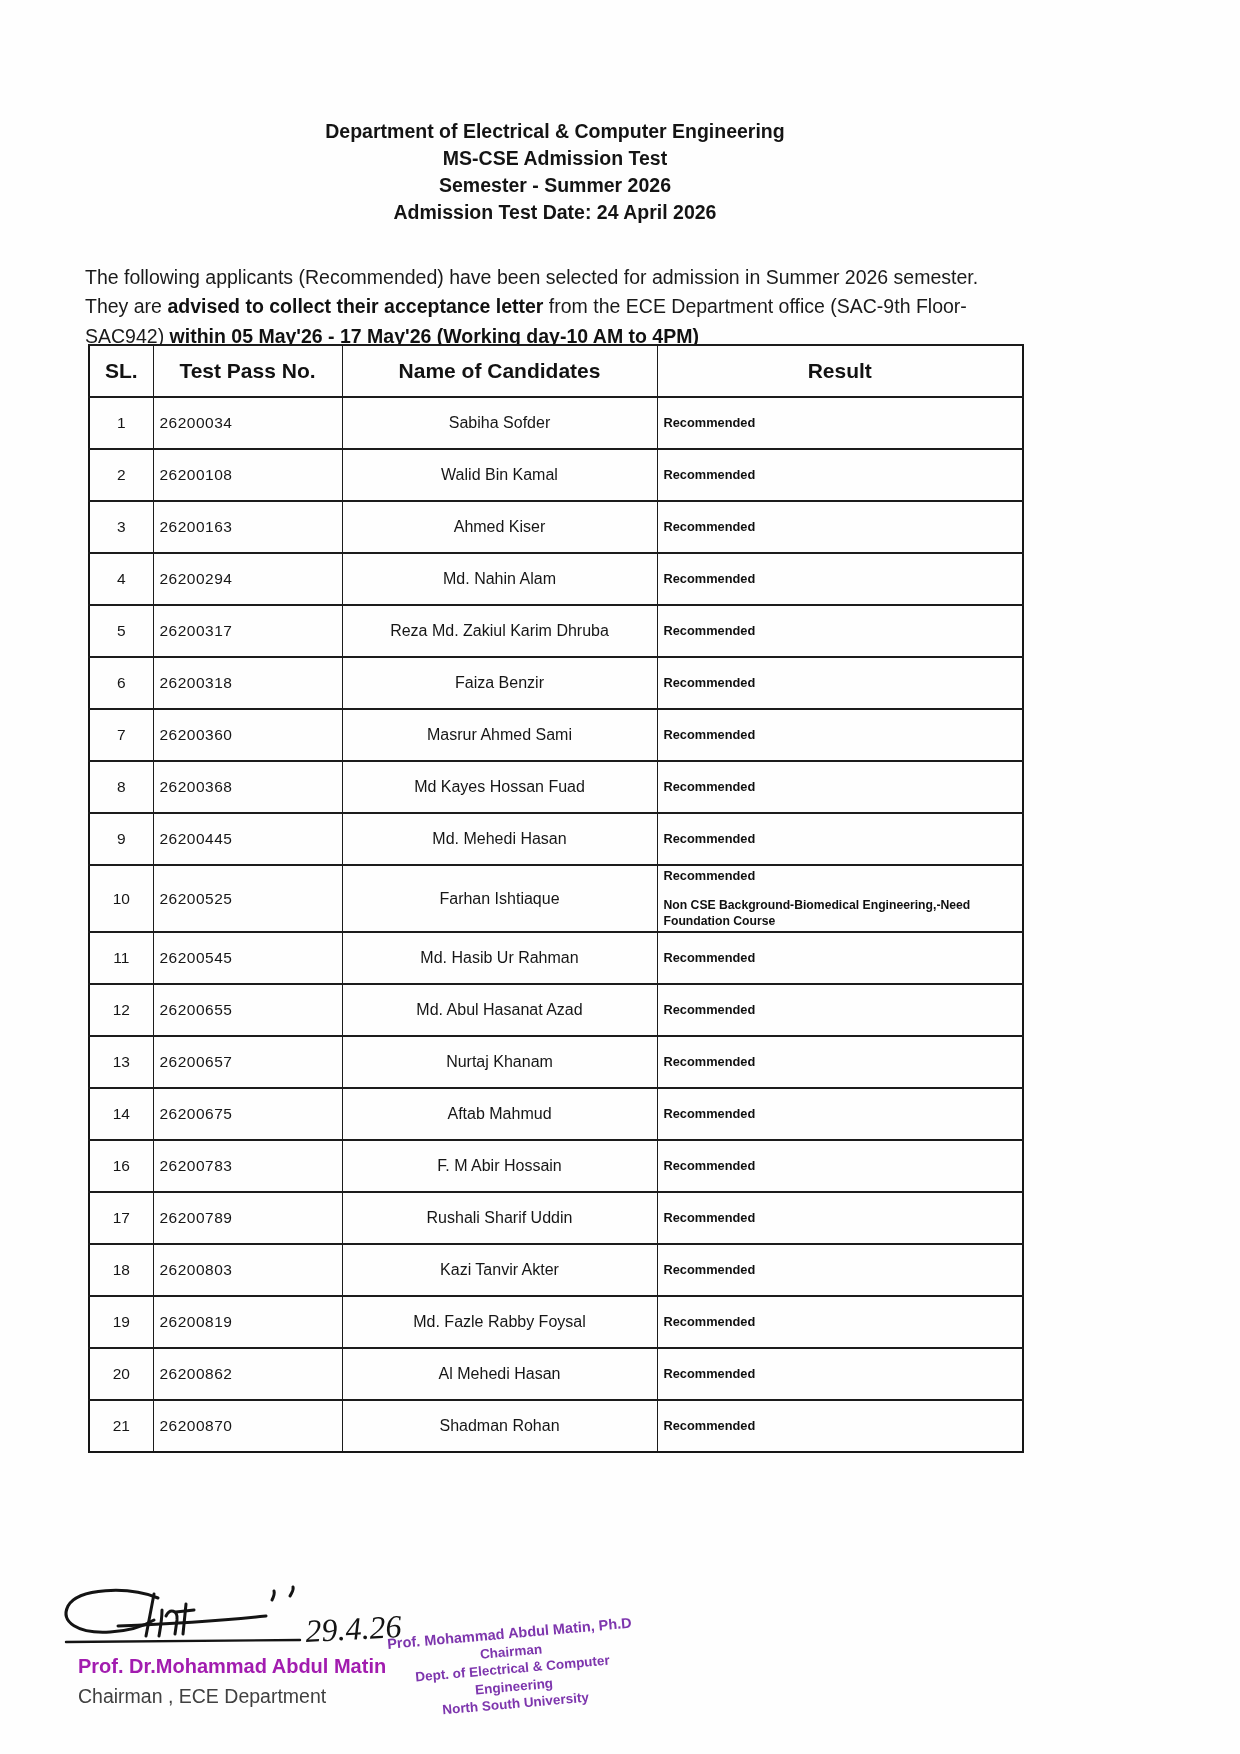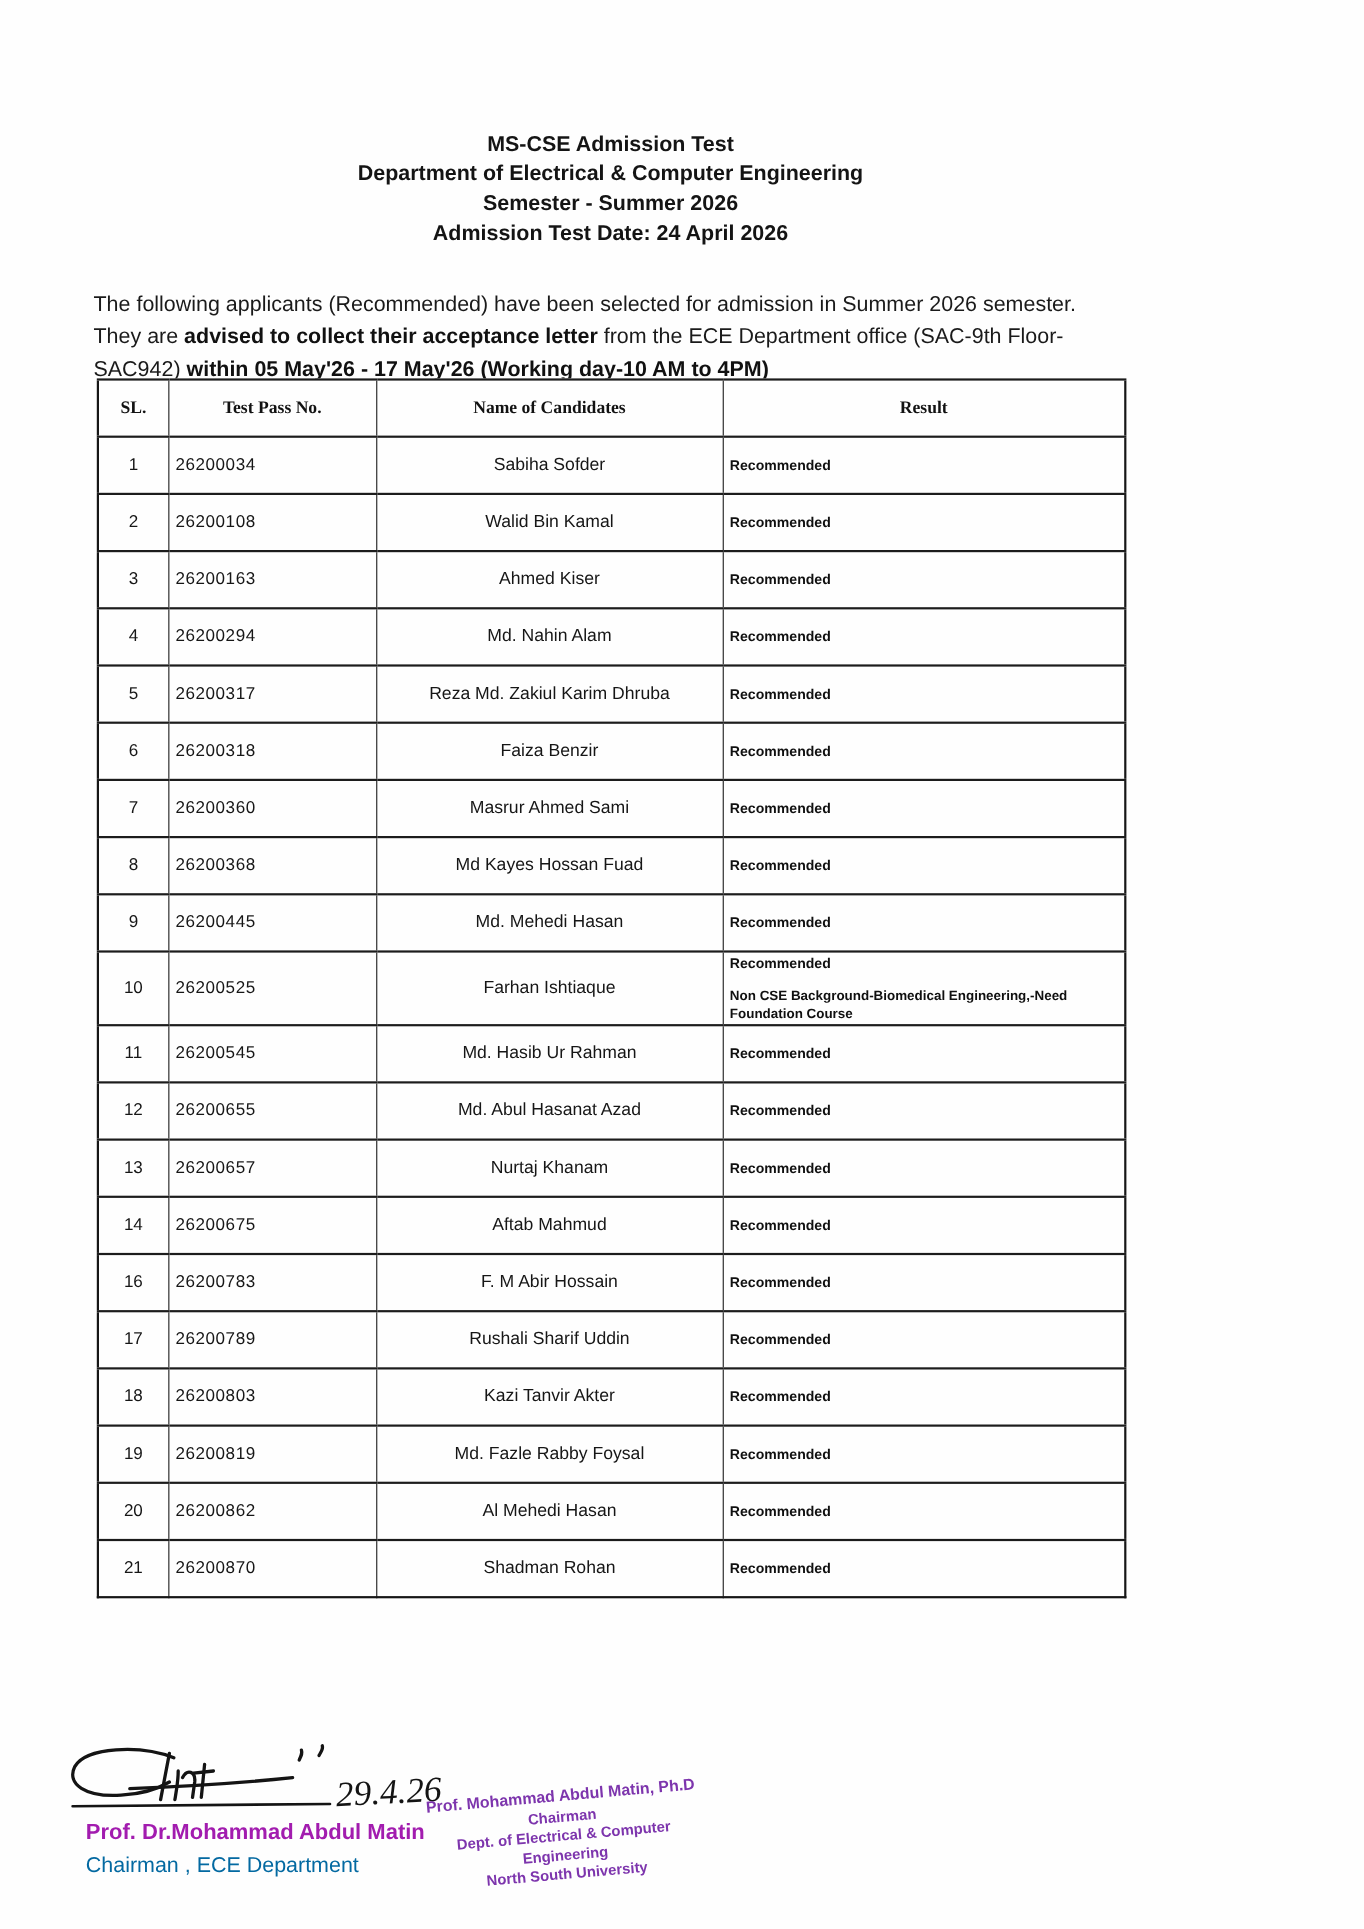--- a/index.html
+++ b/index.html
@@ -37,59 +37,59 @@
   table.results th, table.results td{
     border:1.5px solid #1c1c1c;
     border-top-width:2.2px;
     padding:2px 6px;
     vertical-align:middle;
     overflow:hidden;
   }
   table.results{border:2.4px solid #161616;}
   table.results thead th{
     height:46px;
-    font-family:Liberation Serif, serif;
-    font-weight:bold;font-size:16px;color:#121212;
+    font-family:Liberation Sans, sans-serif;
+    font-weight:bold;font-size:21px;color:#121212;
     text-align:center;
     margin-top:40px;
   }
   table.results tbody tr{height:52px;}
   td.c-sl{text-align:center;font-size:15.5px;}
   td.c-pass{text-align:left;font-size:15.5px;letter-spacing:0.5px;}
   td.c-name{text-align:center;font-size:16px;padding-left:8px;}
   td.c-result{}
   .res{font-size:12.8px;font-weight:bold;color:#101010;line-height:16px;}
   .res.extra{font-size:12.2px;margin-top:13px;}
   
   .sig-svg{position:absolute;left:58px;top:1584px;}
   .sig-name{
     position:absolute;left:78px;top:1652px;
     font-size:20px;font-weight:bold;color:#a21caf;line-height:28px;
   }
   .sig-title{
     position:absolute;left:78px;top:1682px;
-    font-size:19.5px;color:#0369a1;line-height:28px;
+    font-size:19.5px;color:#404040;line-height:28px;
   }
   .stamp{
     position:absolute;left:388px;top:1636px;width:250px;
     text-align:center;
     font-size:13.5px;font-weight:bold;line-height:17.5px;
     transform:rotate(-5deg);
     transform-origin:left center;
   }
   .stamp .l1{font-size:14.5px;}
 </style>
 </head>
 <body>
 
 <div class="page">
 
   <div class="title-block">
+    <div>Department of Electrical &amp; Computer Engineering</div>
     <div>MS-CSE Admission Test</div>
-    <div>Department of Electrical &amp; Computer Engineering</div>
     <div>Semester - Summer 2026</div>
     <div>Admission Test Date: 24 April 2026</div>
   </div>
 
   <p class="intro"><span>The following applicants (Recommended) have been selected for admission in Summer 2026 semester. They are </span><b>advised to collect their acceptance letter</b><span> from the ECE Department office (SAC-9th Floor-SAC942) </span><b>within 05 May'26 - 17 May'26 (Working day-10 AM to 4PM)</b></p>
 
   <table class="results">
     <colgroup>
         <col class="c1">
         <col class="c2">

